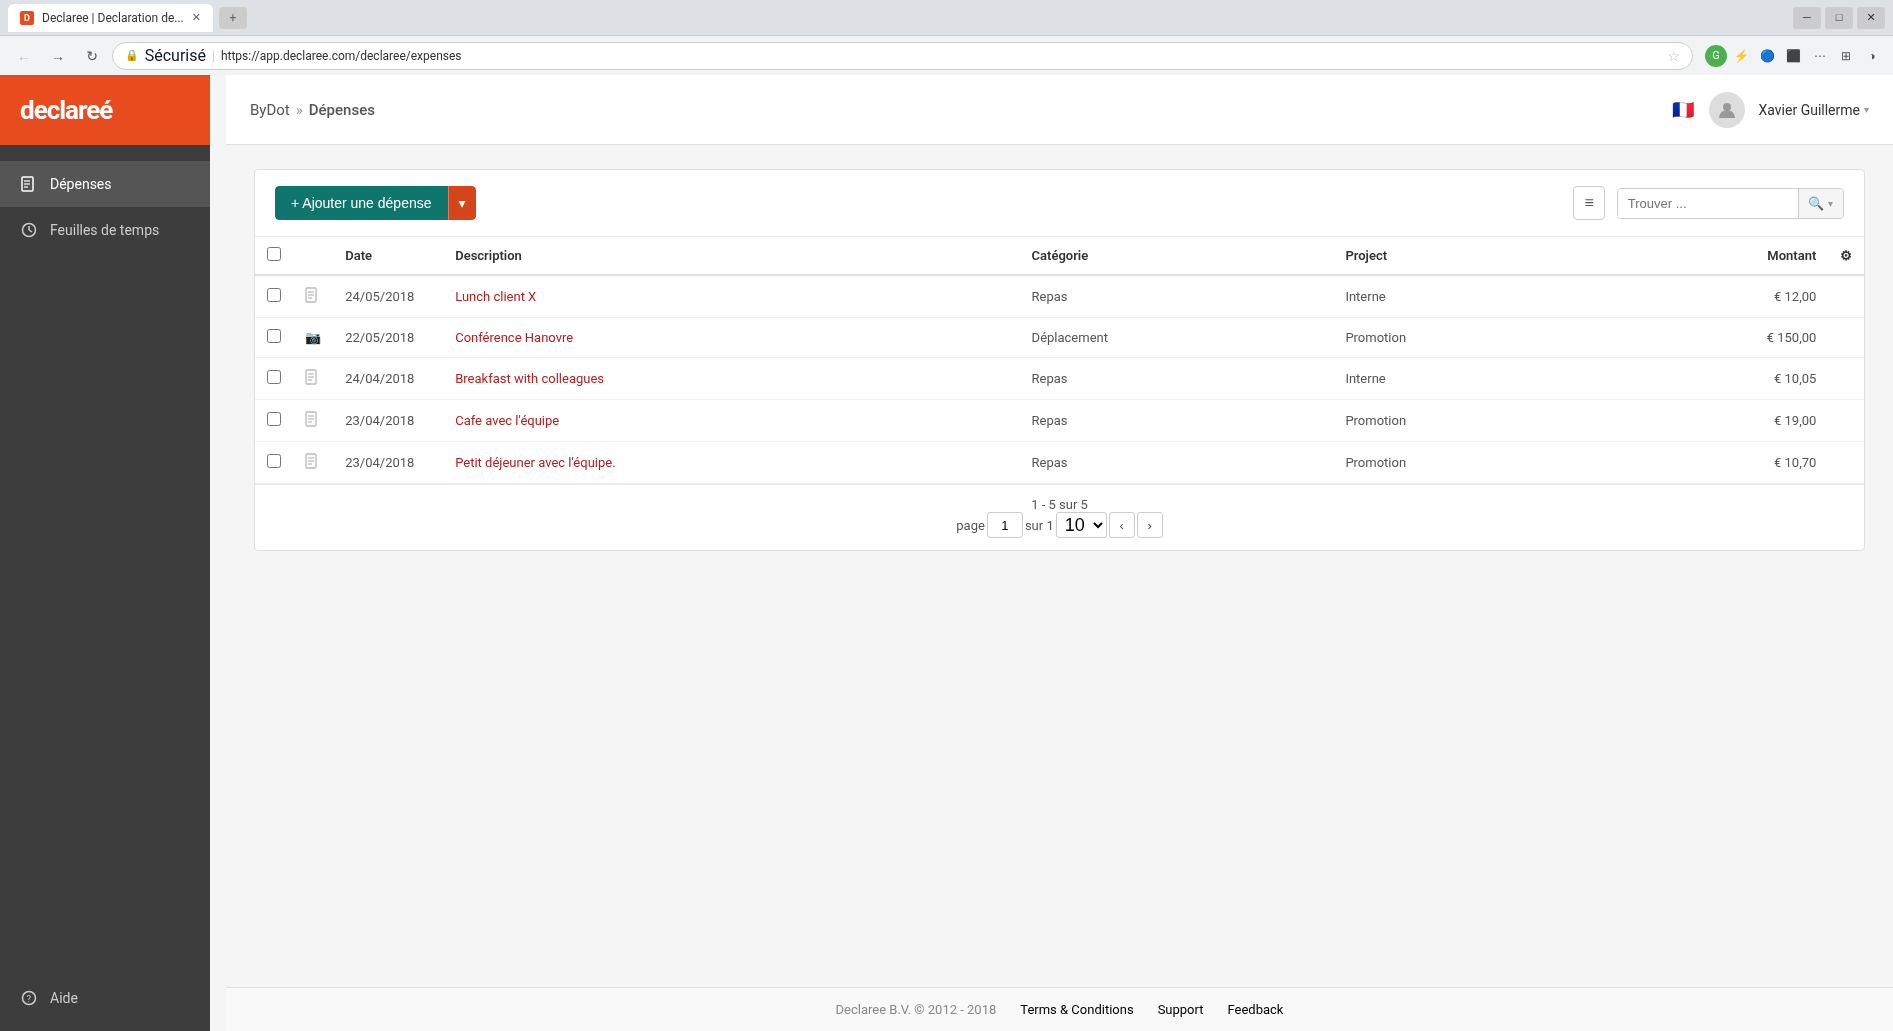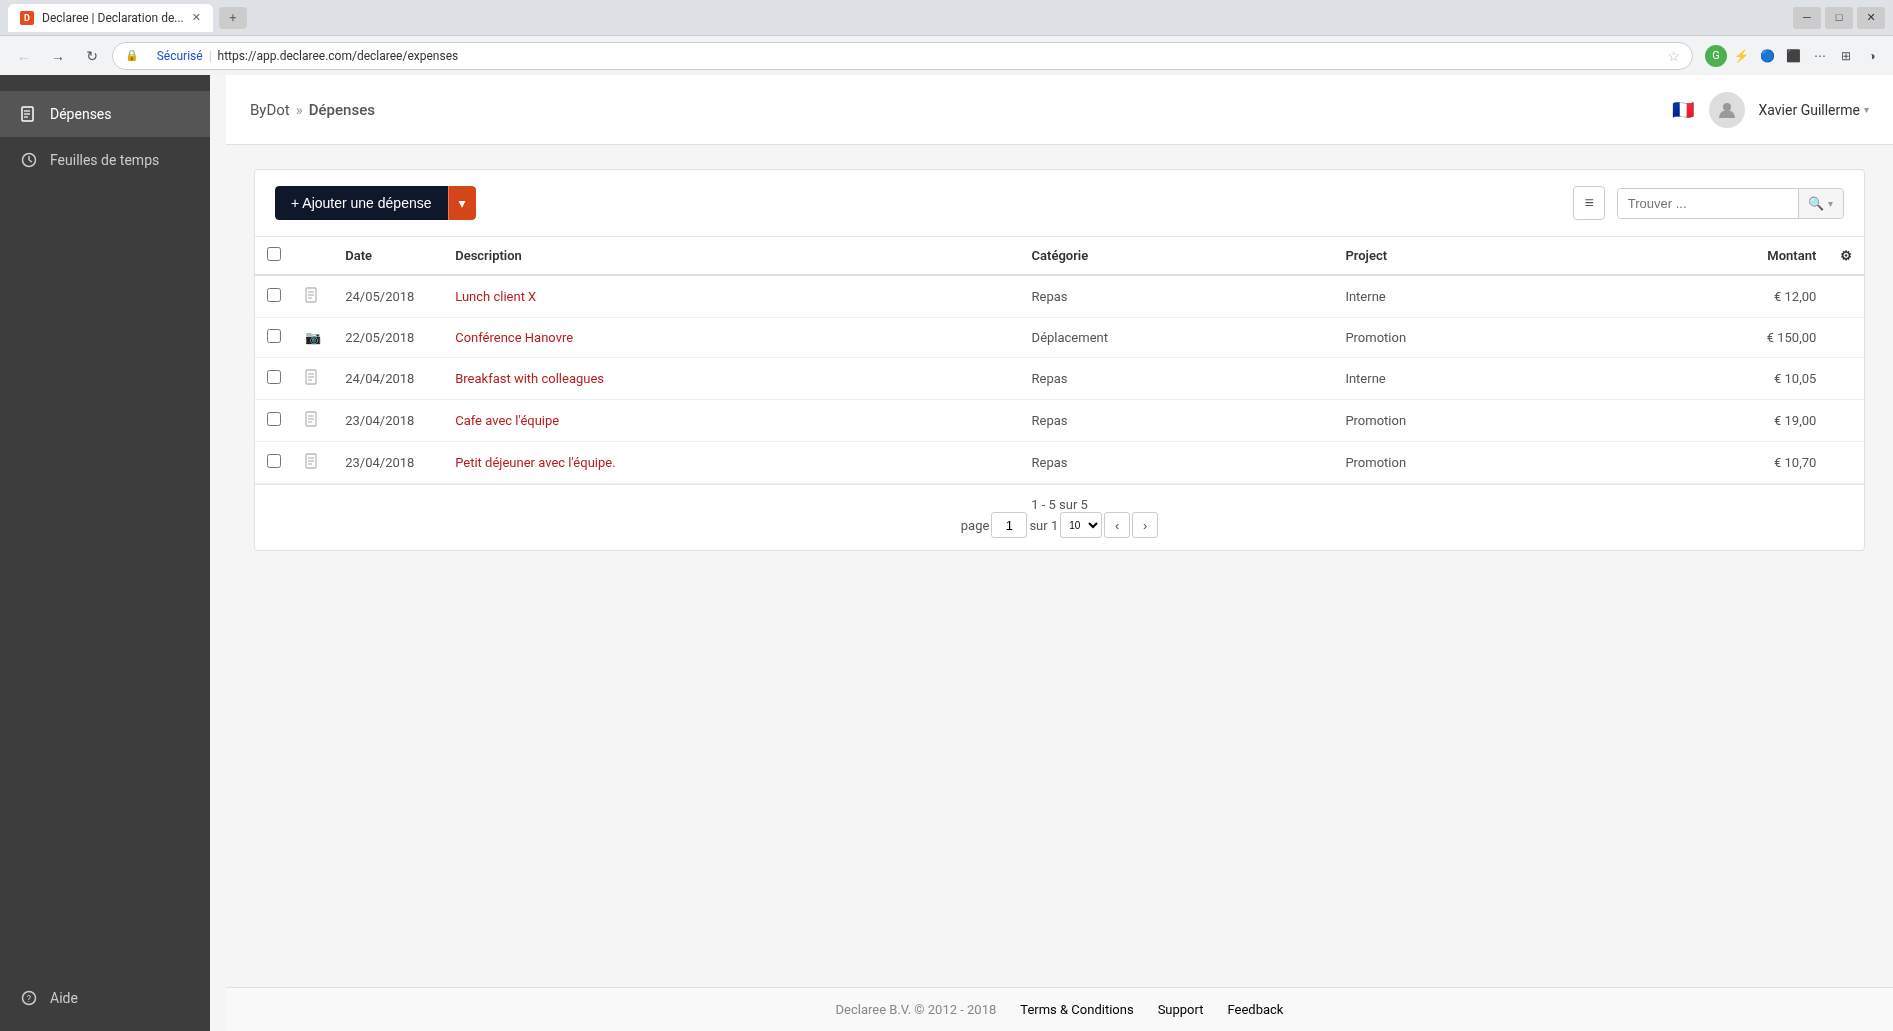--- a/index.html
+++ b/index.html
@@ -55,21 +55,21 @@
     .lang-flag { display: flex; align-items: center; gap: 2px; font-size: 18px; cursor: pointer; }
     .user-avatar { width: 36px; height: 36px; border-radius: 50%; background: #ddd; display: flex; align-items: center; justify-content: center; font-size: 16px; color: #666; cursor: pointer; overflow: hidden; }
     .user-name { font-size: 14px; color: #333; cursor: pointer; display: flex; align-items: center; gap: 4px; }
 
     
     .page-body { flex: 1; overflow-y: auto; padding: 24px 28px; }
 
     
     .table-card { background: white; border: 1px solid #e0e0e0; border-radius: 4px; }
     .table-toolbar { display: flex; align-items: center; padding: 16px 20px; gap: 12px; }
-    .add-btn { background: #0f172a; color: white; border: none; border-radius: 4px; padding: 9px 16px; font-size: 14px; cursor: pointer; display: flex; align-items: center; gap: 6px; }
+    .add-btn { background: #0f766e; color: white; border: none; border-radius: 4px; padding: 9px 16px; font-size: 14px; cursor: pointer; display: flex; align-items: center; gap: 6px; }
     .add-btn-caret { background: #d44519; border-left: 1px solid rgba(255,255,255,0.3); padding: 9px 10px; margin-left: -1px; border-radius: 0 4px 4px 0; cursor: pointer; }
     .toolbar-spacer { flex: 1; }
     .filter-btn { border: 1px solid #ccc; background: white; border-radius: 4px; padding: 7px 10px; cursor: pointer; color: #555; font-size: 16px; display: flex; align-items: center; }
     .search-input-wrap { display: flex; align-items: center; border: 1px solid #ccc; border-radius: 4px; overflow: hidden; }
     .search-input { border: none; outline: none; padding: 7px 10px; width: 180px; font-size: 13px; color: #555; }
     .search-btn { border: none; background: #f5f5f5; border-left: 1px solid #ccc; padding: 7px 10px; cursor: pointer; color: #555; display: flex; align-items: center; gap: 3px; font-size: 13px; }
 
     
     .expense-table { width: 100%; border-collapse: collapse; }
     .expense-table th { text-align: left; padding: 10px 12px; font-weight: 600; font-size: 13px; color: #333; border-bottom: 2px solid #e0e0e0; border-top: 1px solid #e8e8e8; }
@@ -82,21 +82,21 @@
     .desc-link { color: #b91c1c; text-decoration: none; cursor: pointer; }
     .table-summary { display: flex; justify-content: space-between; align-items: center; padding: 12px 12px; }
     .summary-text { font-size: 13px; color: #333; font-weight: 600; }
     .summary-total { font-size: 13px; font-weight: 700; color: #333; padding-right: 12px; }
 
     
     .pagination-bar { display: flex; align-items: center; justify-content: space-between; padding: 12px 20px; border-top: 1px solid #e8e8e8; flex-direction: column; }
     .page-range { font-size: 13px; color: #555; }
     .page-controls { display: flex; align-items: center; gap: 2px; font-size: 13px; color: #555; }
     .page-input { width: 36px; height: 26px; border: 1px solid #ccc; border-radius: 3px; text-align: center; font-size: 13px; }
-    .page-select { height: 26px; border: 1px solid #ccc; border-radius: 3px; font-size: 10px; padding: 0 4px; cursor: pointer; background: white; }
+    .page-select { height: 26px; border: 1px solid #ccc; border-radius: 3px; font-size: 18px; padding: 0 4px; cursor: pointer; background: white; }
     .page-nav-btn { width: 26px; height: 26px; border: 1px solid #ccc; border-radius: 3px; background: white; cursor: pointer; display: flex; align-items: center; justify-content: center; font-size: 13px; color: #555; }
 
     
     .page-footer { flex-shrink: 0; background: #f9f9f9; border-top: 1px solid #e0e0e0; padding: 14px 20px; display: flex; align-items: center; justify-content: center; gap: 24px; font-size: 13px; color: #888; }
     .footer-link { color: #000000; text-decoration: none; cursor: pointer; }
   </style>
 </head>
 <body>
 
 <div class="browser-chrome">
@@ -114,21 +114,21 @@
       <div class="browser-window-btn">□</div>
       <div class="browser-window-btn">✕</div>
     </div>
   </div>
   <div class="browser-nav-bar">
     <div class="nav-btn disabled">←</div>
     <div class="nav-btn">→</div>
     <div class="nav-btn">↻</div>
     <div class="address-bar">
       <span class="address-bar-lock">🔒</span>
-      <span style="color:#1d4ed8;font-size:12px;margin-left:12px;">Sécurisé</span>
+      <span style="color:#0f172a;font-size:16px;">Sécurisé</span>
       <span class="address-bar-separator">|</span>
       <span class="address-bar-url">https://app.declaree.com/declaree/expenses</span>
       <span class="address-bar-right" style="margin-left:auto;display:flex;gap:6px;">
         <span style="color:#bbb;font-size:14px;">☆</span>
       </span>
     </div>
     <div class="browser-ext-icons">
       <div class="ext-icon" style="background:#4caf50;border-radius:50%;color:white;font-size:11px;">G</div>
       <div class="ext-icon">⚡</div>
       <div class="ext-icon">🔵</div>
@@ -136,20 +136,23 @@
       <div class="ext-icon">⋯</div>
       <div class="ext-icon">⊞</div>
       <div class="ext-icon">◑</div>
     </div>
   </div>
 </div>
 
 <div class="app-layout">
 
   <div class="sidebar">
+    <div class="sidebar-logo">
+      <span class="sidebar-logo-text">declareé</span>
+    </div>
     <nav class="sidebar-nav">
       <div class="sidebar-item active">
         <span class="sidebar-item-icon">
           <svg width="16" height="16" viewBox="0 0 16 16" fill="currentColor">
               <rect x="1" y="1" width="11" height="14" rx="1" fill="none" stroke="currentColor" stroke-width="1.5"></rect>
               <line x1="3" y1="5" x2="9" y2="5" stroke="currentColor" stroke-width="1.2"></line>
               <line x1="3" y1="8" x2="9" y2="8" stroke="currentColor" stroke-width="1.2"></line>
               <line x1="3" y1="11" x2="7" y2="11" stroke="currentColor" stroke-width="1.2"></line>
             </svg>
         </span>

